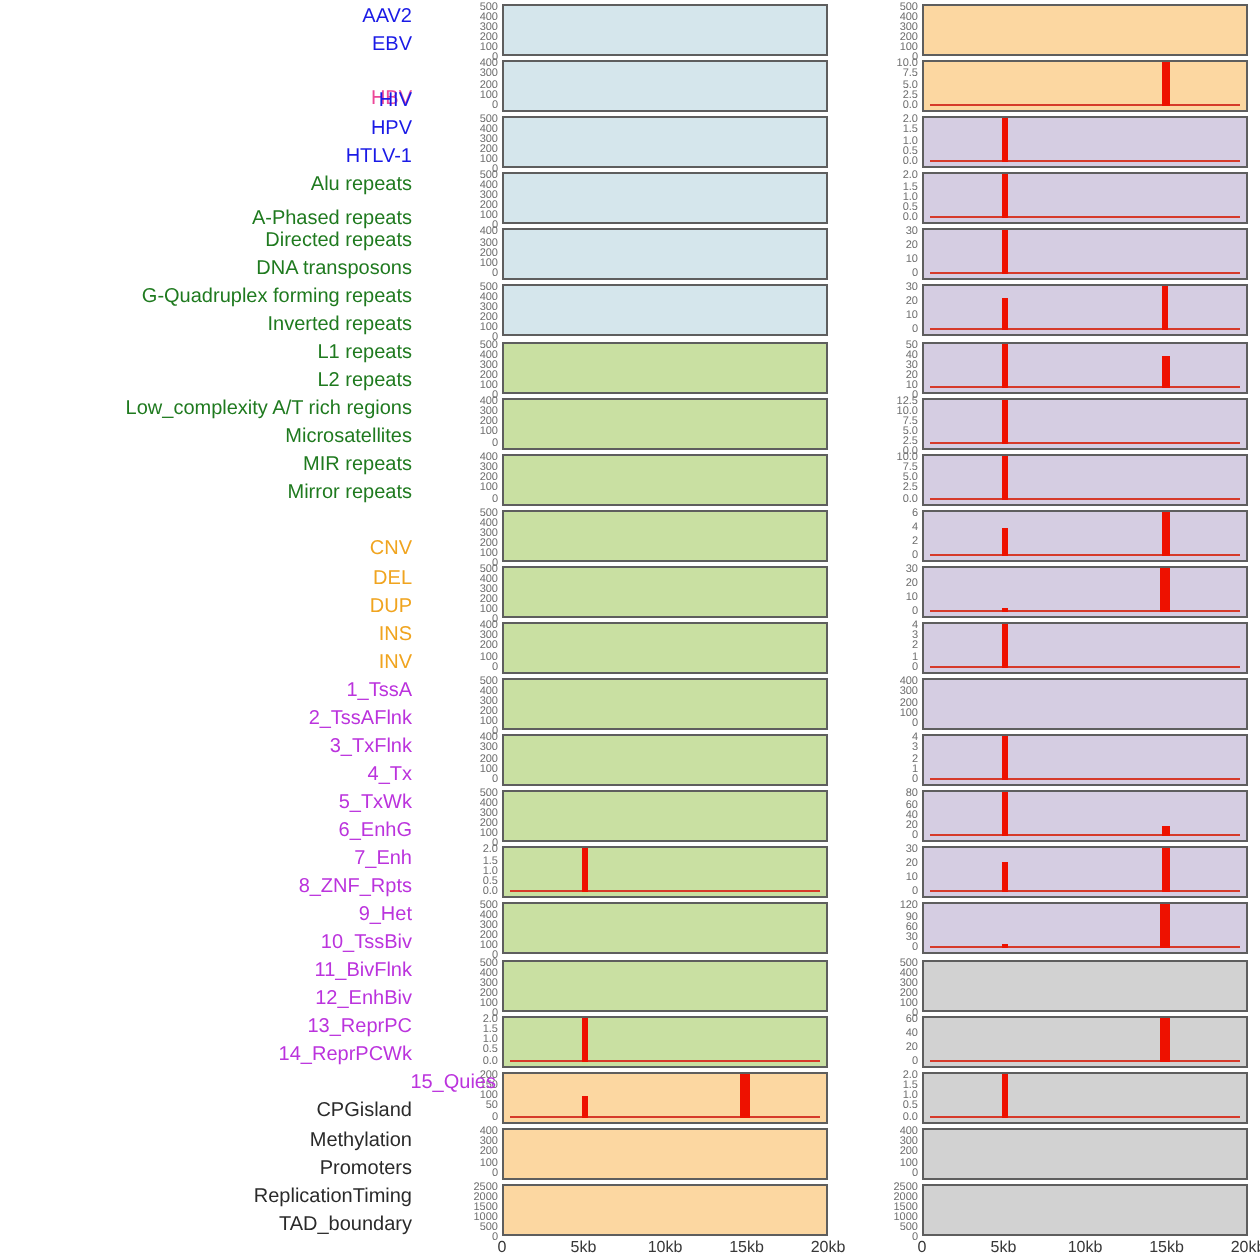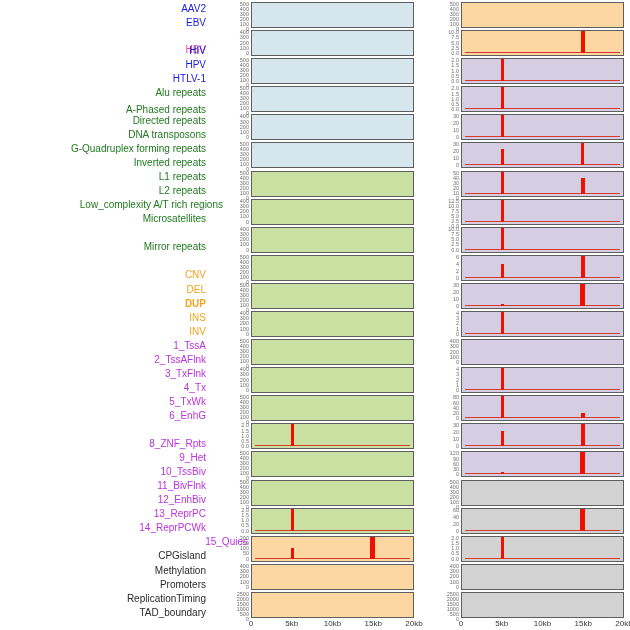--- a/index.html
+++ b/index.html
@@ -159,21 +159,21 @@
     <div class="plot-box" style="left: 251px; top: 339.08px; background: rgb(201, 224, 162); border-color: rgb(94, 94, 94);"></div>
     <div class="row-label" style="top: 184.15px; color: rgb(31, 122, 31);">L2 repeats</div>
     <div class="ytick-col" style="left: 225px; top: 367.17px; height: 26px; color: rgb(110, 110, 110);">
       <span>400</span>
       <span>300</span>
       <span>200</span>
       <span>100</span>
       <span>0</span>
     </div>
     <div class="plot-box" style="left: 251px; top: 367.17px; background: rgb(201, 224, 162); border-color: rgb(94, 94, 94);"></div>
-    <div class="row-label" style="top: 198.2px; color: rgb(31, 122, 31); padding-left: 17px;">Low_complexity A/T rich regions</div>
+    <div class="row-label" style="top: 198.2px; color: rgb(31, 122, 31);">Low_complexity A/T rich regions</div>
     <div class="ytick-col" style="left: 225px; top: 395.26px; height: 26px; color: rgb(110, 110, 110);">
       <span>500</span>
       <span>400</span>
       <span>300</span>
       <span>200</span>
       <span>100</span>
       <span>0</span>
     </div>
     <div class="plot-box" style="left: 251px; top: 395.26px; background: rgb(201, 224, 162); border-color: rgb(94, 94, 94);"></div>
     <div class="row-label" style="top: 212.25px; color: rgb(31, 122, 31);">Microsatellites</div>
@@ -181,20 +181,21 @@
       <span>2.0</span>
       <span>1.5</span>
       <span>1.0</span>
       <span>0.5</span>
       <span>0.0</span>
     </div>
     <div class="plot-box" style="left: 251px; top: 423.35px; background: rgb(201, 224, 162); border-color: rgb(94, 94, 94);">
       <div class="baseline" style="background: rgb(214, 58, 42);"></div>
       <div class="spike" style="width: 3px; left: 39px; height: 22px; background: rgb(238, 17, 0);"></div>
     </div>
+    <div class="row-label" style="top: 226.3px; color: rgb(31, 122, 31);">MIR repeats</div>
     <div class="ytick-col" style="left: 225px; top: 451.44px; height: 26px; color: rgb(110, 110, 110);">
       <span>500</span>
       <span>400</span>
       <span>300</span>
       <span>200</span>
       <span>100</span>
       <span>0</span>
     </div>
     <div class="plot-box" style="left: 251px; top: 451.44px; background: rgb(201, 224, 162); border-color: rgb(94, 94, 94);"></div>
     <div class="row-label" style="top: 240.35px; color: rgb(31, 122, 31);">Mirror repeats</div>
@@ -233,21 +234,21 @@
     </div>
     <div class="row-label" style="top: 282.5px; color: rgb(240, 164, 31);">DEL</div>
     <div class="ytick-col" style="left: 225px; top: 563.8px; height: 26px; color: rgb(110, 110, 110);">
       <span>400</span>
       <span>300</span>
       <span>200</span>
       <span>100</span>
       <span>0</span>
     </div>
     <div class="plot-box" style="left: 251px; top: 563.8px; background: rgb(252, 215, 161); border-color: rgb(94, 94, 94);"></div>
-    <div class="row-label" style="top: 296.55px; color: rgb(240, 164, 31); font-weight: bold;">DUP</div>
+    <div class="row-label" style="top: 296.55px; color: rgb(240, 164, 31);">DUP</div>
     <div class="ytick-col" style="left: 225px; top: 591.89px; height: 26px; color: rgb(110, 110, 110);">
       <span>2500</span>
       <span>2000</span>
       <span>1500</span>
       <span>1000</span>
       <span>500</span>
       <span>0</span>
     </div>
     <div class="plot-box" style="left: 251px; top: 591.89px; background: rgb(252, 215, 161); border-color: rgb(94, 94, 94);"></div>
     <div class="row-label" style="top: 310.6px; color: rgb(240, 164, 31);">INS</div>
@@ -339,20 +340,21 @@
       <span>10.0</span>
       <span>7.5</span>
       <span>5.0</span>
       <span>2.5</span>
       <span>0.0</span>
     </div>
     <div class="plot-box" style="left: 461px; top: 198.63px; background: rgb(213, 205, 226); border-color: rgb(94, 94, 94);">
       <div class="baseline" style="background: rgb(214, 58, 42);"></div>
       <div class="spike" style="width: 3px; left: 39px; height: 22px; background: rgb(238, 17, 0);"></div>
     </div>
+    <div class="row-label" style="top: 423px; color: rgb(187, 51, 221);">7_Enh</div>
     <div class="ytick-col" style="left: 435px; top: 226.72px; height: 26px; color: rgb(110, 110, 110);">
       <span>10.0</span>
       <span>7.5</span>
       <span>5.0</span>
       <span>2.5</span>
       <span>0.0</span>
     </div>
     <div class="plot-box" style="left: 461px; top: 226.72px; background: rgb(213, 205, 226); border-color: rgb(94, 94, 94);">
       <div class="baseline" style="background: rgb(214, 58, 42);"></div>
       <div class="spike" style="width: 3px; left: 39px; height: 22px; background: rgb(238, 17, 0);"></div>

